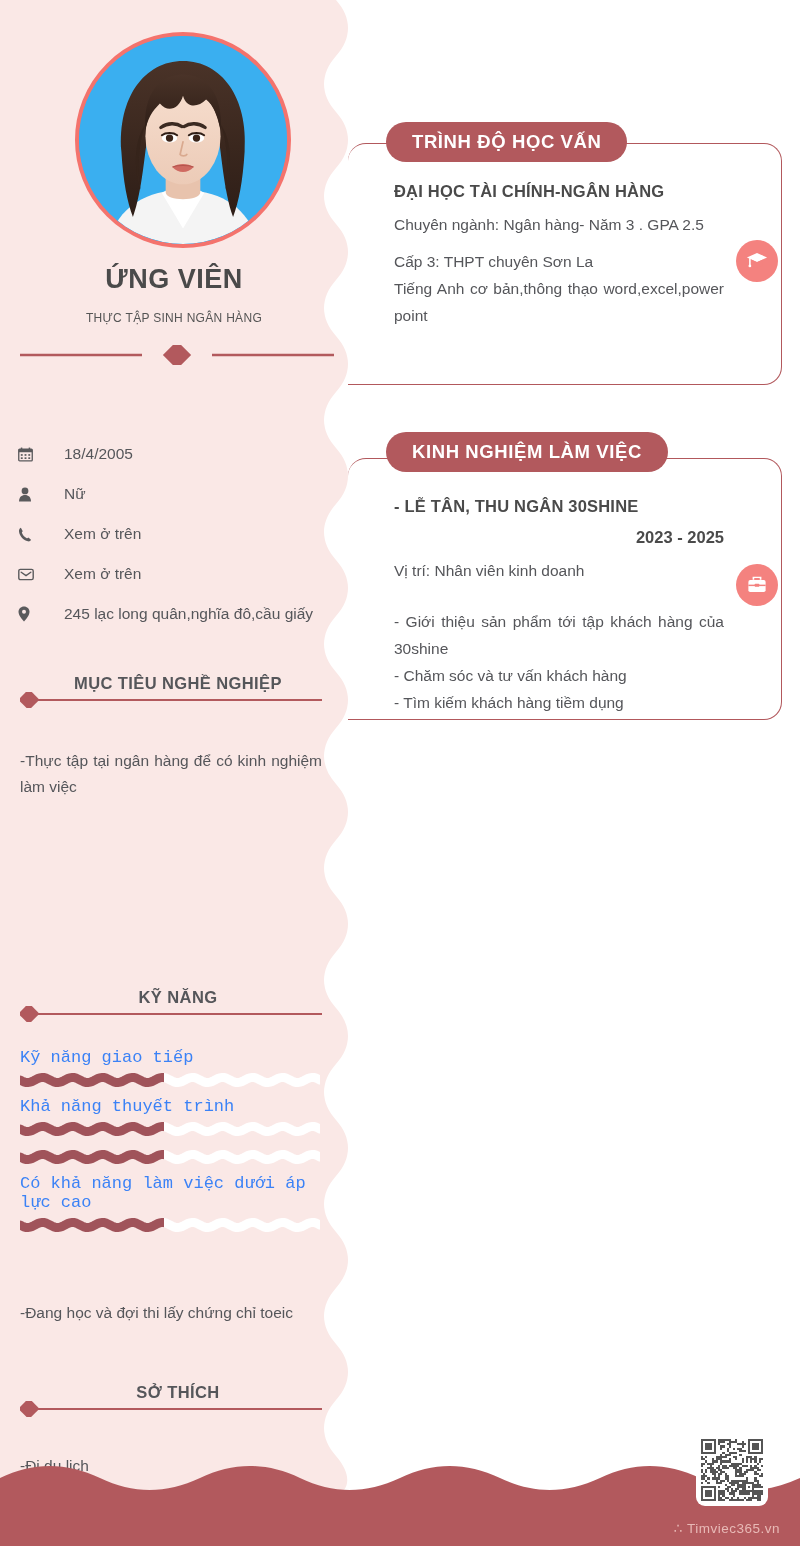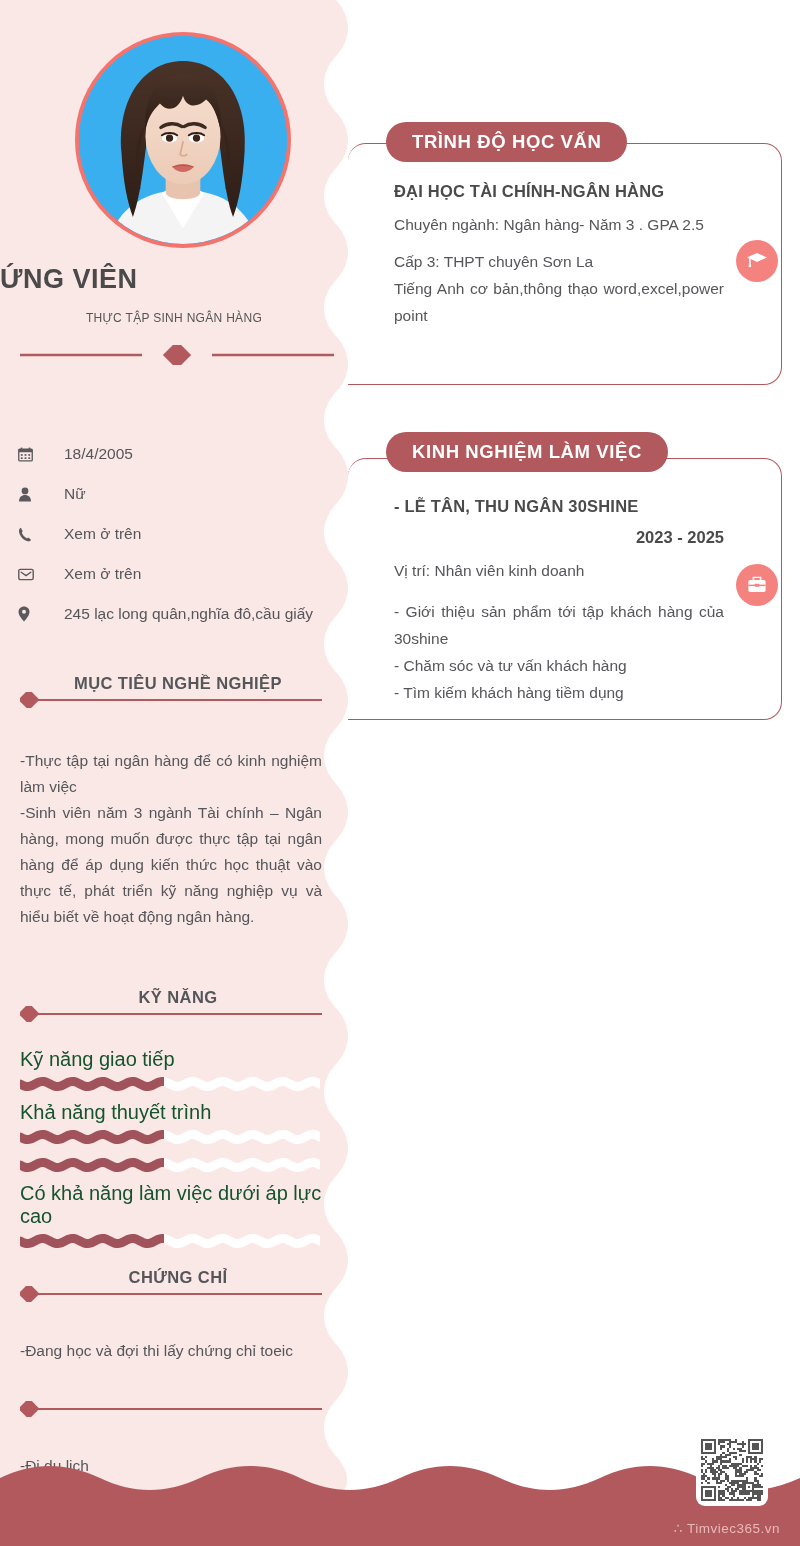--- a/index.html
+++ b/index.html
@@ -39,21 +39,21 @@
     overflow: hidden;
     background: #3aaff0;
   }
   .photo-svg { display: block; width: 100%; height: 100%; }
 
   
   .name {
     position: absolute;
     left: 0; top: 264px;
     width: 348px;
-    text-align: left;
+    text-align: center;
     font-size: 27px;
     font-weight: bold;
     letter-spacing: 0.5px;
     color: #4a4a4a;
   }
   .role {
     position: absolute;
     left: 0; top: 311px;
     width: 348px;
     text-align: center;
@@ -121,23 +121,24 @@
   .sec-body {
     font-size: 15.5px;
     line-height: 26px;
     color: #55565a;
     text-align: justify;
   }
   .sec-body.tight { line-height: 25px; }
 
   
   .skill-label {
-    font-size: 20px;
-    color: #14532d;
+    font-size: 17px;
+    color: #3b82f6;
     margin-bottom: 2px;
+    font-family: Liberation Mono, monospace;
   }
   .skill-bar {
     width: 300px;
     height: 22px;
     display: block;
     margin-bottom: 6px;
   }
 
   
   .card {
@@ -399,21 +400,20 @@
   <div class="sec" style="top:674px;">
     <div class="sec-head">
       <div class="sec-title">MỤC TIÊU NGHỀ NGHIỆP</div>
       <svg class="sec-rule" viewBox="0 0 302 16" preserveAspectRatio="none">
         <line x1="10" y1="8" x2="302" y2="8" stroke="#b2595d" stroke-width="1.8"></line>
         <rect x="1" y="0" width="15" height="15" fill="#b2595d" transform="rotate(45 8.5 8)"></rect>
       </svg>
     </div>
     <div class="sec-body" style="padding-top:36px;">
         <span style="display:block;">-Thực tập tại ngân hàng để có kinh nghiệm làm việc</span>
-        <span style="display:block;">-Sinh viên năm 3 ngành Tài chính – Ngân hàng, mong muốn được thực tập tại ngân hàng để áp dụng kiến thức học thuật vào thực tế, phát triển kỹ năng nghiệp vụ và hiểu biết về hoạt động ngân hàng.</span>
       </div>
   </div>
 
   <div class="sec" style="top:988px;">
     <div class="sec-head">
       <div class="sec-title">KỸ NĂNG</div>
       <svg class="sec-rule" viewBox="0 0 302 16" preserveAspectRatio="none">
         <line x1="10" y1="8" x2="302" y2="8" stroke="#b2595d" stroke-width="1.8"></line>
         <rect x="1" y="0" width="15" height="15" fill="#b2595d" transform="rotate(45 8.5 8)"></rect>
       </svg>
@@ -475,32 +475,26 @@
               </clipPath>
             </defs>
             <path d="M0,11 L0.0,11.00 L2.0,12.06 L4.0,12.93 L6.0,13.47 L8.0,13.59 L10.0,13.25 L12.0,12.53 L14.0,11.54 L16.0,10.46 L18.0,9.47 L20.0,8.75 L22.0,8.41 L24.0,8.53 L26.0,9.07 L28.0,9.94 L30.0,11.00 L32.0,12.06 L34.0,12.93 L36.0,13.47 L38.0,13.59 L40.0,13.25 L42.0,12.53 L44.0,11.54 L46.0,10.46 L48.0,9.47 L50.0,8.75 L52.0,8.41 L54.0,8.53 L56.0,9.07 L58.0,9.94 L60.0,11.00 L62.0,12.06 L64.0,12.93 L66.0,13.47 L68.0,13.59 L70.0,13.25 L72.0,12.53 L74.0,11.54 L76.0,10.46 L78.0,9.47 L80.0,8.75 L82.0,8.41 L84.0,8.53 L86.0,9.07 L88.0,9.94 L90.0,11.00 L92.0,12.06 L94.0,12.93 L96.0,13.47 L98.0,13.59 L100.0,13.25 L102.0,12.53 L104.0,11.54 L106.0,10.46 L108.0,9.47 L110.0,8.75 L112.0,8.41 L114.0,8.53 L116.0,9.07 L118.0,9.94 L120.0,11.00 L122.0,12.06 L124.0,12.93 L126.0,13.47 L128.0,13.59 L130.0,13.25 L132.0,12.53 L134.0,11.54 L136.0,10.46 L138.0,9.47 L140.0,8.75 L142.0,8.41 L144.0,8.53 L146.0,9.07 L148.0,9.94 L150.0,11.00 L152.0,12.06 L154.0,12.93 L156.0,13.47 L158.0,13.59 L160.0,13.25 L162.0,12.53 L164.0,11.54 L166.0,10.46 L168.0,9.47 L170.0,8.75 L172.0,8.41 L174.0,8.53 L176.0,9.07 L178.0,9.94 L180.0,11.00 L182.0,12.06 L184.0,12.93 L186.0,13.47 L188.0,13.59 L190.0,13.25 L192.0,12.53 L194.0,11.54 L196.0,10.46 L198.0,9.47 L200.0,8.75 L202.0,8.41 L204.0,8.53 L206.0,9.07 L208.0,9.94 L210.0,11.00 L212.0,12.06 L214.0,12.93 L216.0,13.47 L218.0,13.59 L220.0,13.25 L222.0,12.53 L224.0,11.54 L226.0,10.46 L228.0,9.47 L230.0,8.75 L232.0,8.41 L234.0,8.53 L236.0,9.07 L238.0,9.94 L240.0,11.00 L242.0,12.06 L244.0,12.93 L246.0,13.47 L248.0,13.59 L250.0,13.25 L252.0,12.53 L254.0,11.54 L256.0,10.46 L258.0,9.47 L260.0,8.75 L262.0,8.41 L264.0,8.53 L266.0,9.07 L268.0,9.94 L270.0,11.00 L272.0,12.06 L274.0,12.93 L276.0,13.47 L278.0,13.59 L280.0,13.25 L282.0,12.53 L284.0,11.54 L286.0,10.46 L288.0,9.47 L290.0,8.75 L292.0,8.41 L294.0,8.53 L296.0,9.07 L298.0,9.94 L300.0,11.00" stroke="#ffffff" stroke-width="9" fill="none" stroke-linecap="round" clip-path="url(#skrest3)"></path>
             <path d="M0,11 L0.0,11.00 L2.0,12.06 L4.0,12.93 L6.0,13.47 L8.0,13.59 L10.0,13.25 L12.0,12.53 L14.0,11.54 L16.0,10.46 L18.0,9.47 L20.0,8.75 L22.0,8.41 L24.0,8.53 L26.0,9.07 L28.0,9.94 L30.0,11.00 L32.0,12.06 L34.0,12.93 L36.0,13.47 L38.0,13.59 L40.0,13.25 L42.0,12.53 L44.0,11.54 L46.0,10.46 L48.0,9.47 L50.0,8.75 L52.0,8.41 L54.0,8.53 L56.0,9.07 L58.0,9.94 L60.0,11.00 L62.0,12.06 L64.0,12.93 L66.0,13.47 L68.0,13.59 L70.0,13.25 L72.0,12.53 L74.0,11.54 L76.0,10.46 L78.0,9.47 L80.0,8.75 L82.0,8.41 L84.0,8.53 L86.0,9.07 L88.0,9.94 L90.0,11.00 L92.0,12.06 L94.0,12.93 L96.0,13.47 L98.0,13.59 L100.0,13.25 L102.0,12.53 L104.0,11.54 L106.0,10.46 L108.0,9.47 L110.0,8.75 L112.0,8.41 L114.0,8.53 L116.0,9.07 L118.0,9.94 L120.0,11.00 L122.0,12.06 L124.0,12.93 L126.0,13.47 L128.0,13.59 L130.0,13.25 L132.0,12.53 L134.0,11.54 L136.0,10.46 L138.0,9.47 L140.0,8.75 L142.0,8.41 L144.0,8.53 L146.0,9.07 L148.0,9.94 L150.0,11.00 L152.0,12.06 L154.0,12.93 L156.0,13.47 L158.0,13.59 L160.0,13.25 L162.0,12.53 L164.0,11.54 L166.0,10.46 L168.0,9.47 L170.0,8.75 L172.0,8.41 L174.0,8.53 L176.0,9.07 L178.0,9.94 L180.0,11.00 L182.0,12.06 L184.0,12.93 L186.0,13.47 L188.0,13.59 L190.0,13.25 L192.0,12.53 L194.0,11.54 L196.0,10.46 L198.0,9.47 L200.0,8.75 L202.0,8.41 L204.0,8.53 L206.0,9.07 L208.0,9.94 L210.0,11.00 L212.0,12.06 L214.0,12.93 L216.0,13.47 L218.0,13.59 L220.0,13.25 L222.0,12.53 L224.0,11.54 L226.0,10.46 L228.0,9.47 L230.0,8.75 L232.0,8.41 L234.0,8.53 L236.0,9.07 L238.0,9.94 L240.0,11.00 L242.0,12.06 L244.0,12.93 L246.0,13.47 L248.0,13.59 L250.0,13.25 L252.0,12.53 L254.0,11.54 L256.0,10.46 L258.0,9.47 L260.0,8.75 L262.0,8.41 L264.0,8.53 L266.0,9.07 L268.0,9.94 L270.0,11.00 L272.0,12.06 L274.0,12.93 L276.0,13.47 L278.0,13.59 L280.0,13.25 L282.0,12.53 L284.0,11.54 L286.0,10.46 L288.0,9.47 L290.0,8.75 L292.0,8.41 L294.0,8.53 L296.0,9.07 L298.0,9.94 L300.0,11.00" stroke="#a0535a" stroke-width="9" fill="none" stroke-linecap="round" clip-path="url(#skfill3)"></path>
           </svg>
         </div>
       </div>
   </div>
 
   <div class="sec" style="top:1268px;">
-    <div class="sec-head">
-      <div class="sec-title">CHỨNG CHỈ</div>
-      <svg class="sec-rule" viewBox="0 0 302 16" preserveAspectRatio="none">
-        <line x1="10" y1="8" x2="302" y2="8" stroke="#b2595d" stroke-width="1.8"></line>
-        <rect x="1" y="0" width="15" height="15" fill="#b2595d" transform="rotate(45 8.5 8)"></rect>
-      </svg>
-    </div>
     <div class="sec-body tight" style="padding-top:32px;">-Đang học và đợi thi lấy chứng chỉ toeic</div>
   </div>
 
   <div class="sec" style="top:1383px;">
     <div class="sec-head">
+      <div class="sec-title">SỞ THÍCH</div>
       <svg class="sec-rule" viewBox="0 0 302 16" preserveAspectRatio="none">
         <line x1="10" y1="8" x2="302" y2="8" stroke="#b2595d" stroke-width="1.8"></line>
         <rect x="1" y="0" width="15" height="15" fill="#b2595d" transform="rotate(45 8.5 8)"></rect>
       </svg>
     </div>
     <div class="sec-body tight" style="padding-top:32px;">-Đi du lịch</div>
   </div>
 
   <div class="card" style="left:348px; top:143px; width:434px; height:242px;"></div>
   <div class="pill" style="left:386px; top:122px;">TRÌNH ĐỘ HỌC VẤN</div>
@@ -526,21 +520,21 @@
       <path d="M9,4.4 L9,6.4 L15,6.4 L15,4.4 Z M7.2,3 L16.8,3 L16.8,6.4 L7.2,6.4 Z"></path>
       <rect x="2.6" y="6.6" width="18.8" height="13" rx="2"></rect>
       <rect x="9.6" y="10.6" width="4.8" height="3.4" rx="0.6" fill="#f4827f"></rect>
       <rect x="2.6" y="11.6" width="18.8" height="1.6" fill="#f4827f"></rect>
     </svg>
   </div>
   <div style="position:absolute; left:394px; top:497px; width:330px;">
     <div class="r-title">- LỄ TÂN, THU NGÂN 30SHINE</div>
     <div class="r-date" style="margin-top:12px;">2023 - 2025</div>
     <div class="r-line" style="margin-top:10px;">Vị trí: Nhân viên kinh doanh</div>
-    <div class="r-just" style="margin-top:14px;">- Giới thiệu sản phẩm tới tập khách hàng của 30shine</div>
+    <div class="r-just" style="margin-top:24px;">- Giới thiệu sản phẩm tới tập khách hàng của 30shine</div>
     <div class="r-line">- Chăm sóc và tư vấn khách hàng</div>
     <div class="r-line">- Tìm kiếm khách hàng tiềm dụng</div>
   </div>
 
   <svg class="footer" viewBox="0 0 800 90" preserveAspectRatio="none">
     <path fill="#b2595d" d="
       M0,22
       C33,6 66,6 100,22
       C133,38 166,38 200,22
       C233,6 266,6 300,22

